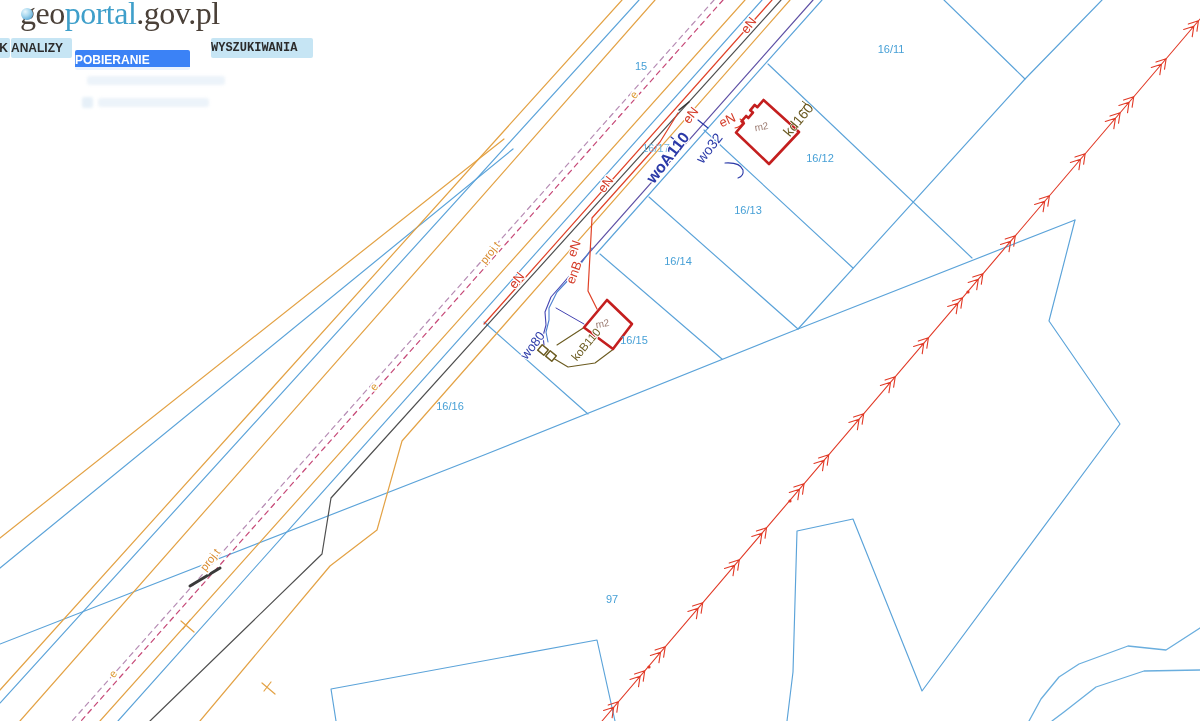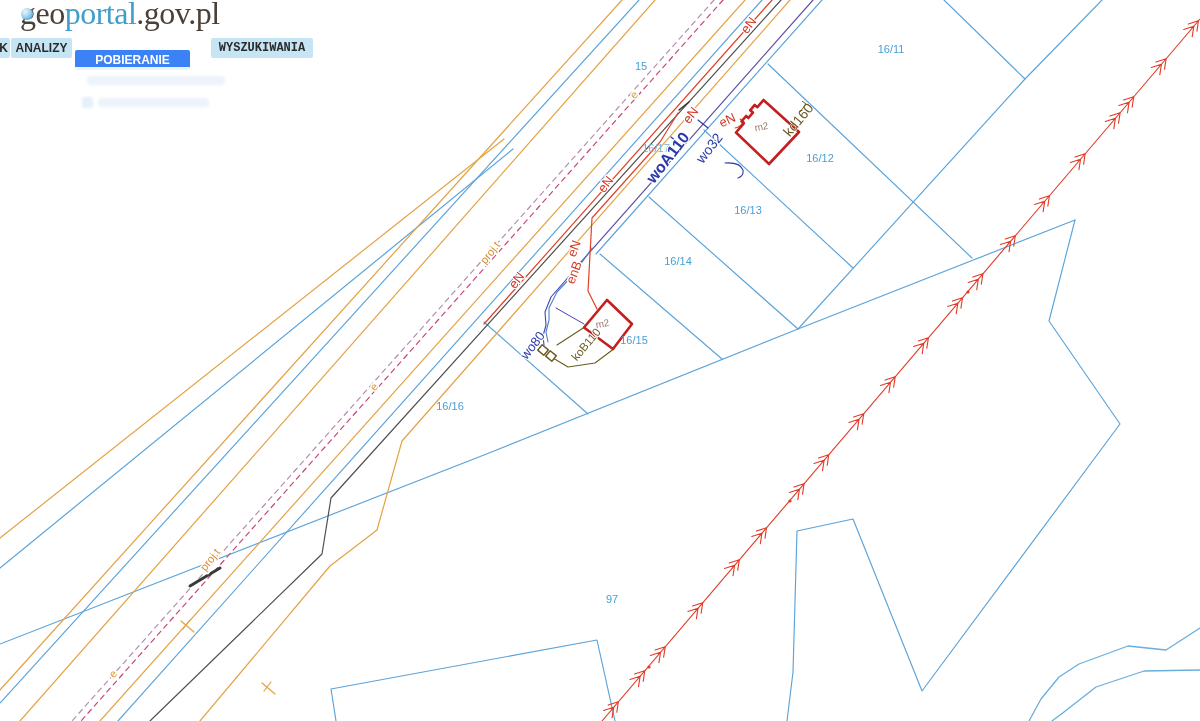--- a/index.html
+++ b/index.html
@@ -1,20 +1,20 @@
 <!DOCTYPE html>
 <html><head>
 <meta charset="utf-8">
 <style>
 html,body{margin:0;padding:0;}
 body{width:1200px;height:721px;overflow:hidden;background:#fff;position:relative;
      font-family:"Liberation Sans",sans-serif;}
 #map{position:absolute;left:0;top:0;}
 .tab{position:absolute;top:38px;height:20px;line-height:20px;background:#c6e5f4;
-     color:#2b2b2b;font-size:12px;font-weight:bold;text-align:center;border-radius:2px;}
+     color:#2b2b2b;font-size:12px;font-weight:bold;border-radius:2px;}
 </style>
 </head>
 <body>
 
 <svg id="map" width="1200" height="721" viewBox="0 0 1200 721">
  <g fill="none" stroke-linecap="round" stroke-linejoin="round">
 
  <line x1="639" y1="0" x2="0" y2="703" stroke="#5ba3d9" stroke-width="1.15"></line>
 
  <line x1="762" y1="0" x2="118" y2="721" stroke="#5ba3d9" stroke-width="1.15"></line>

